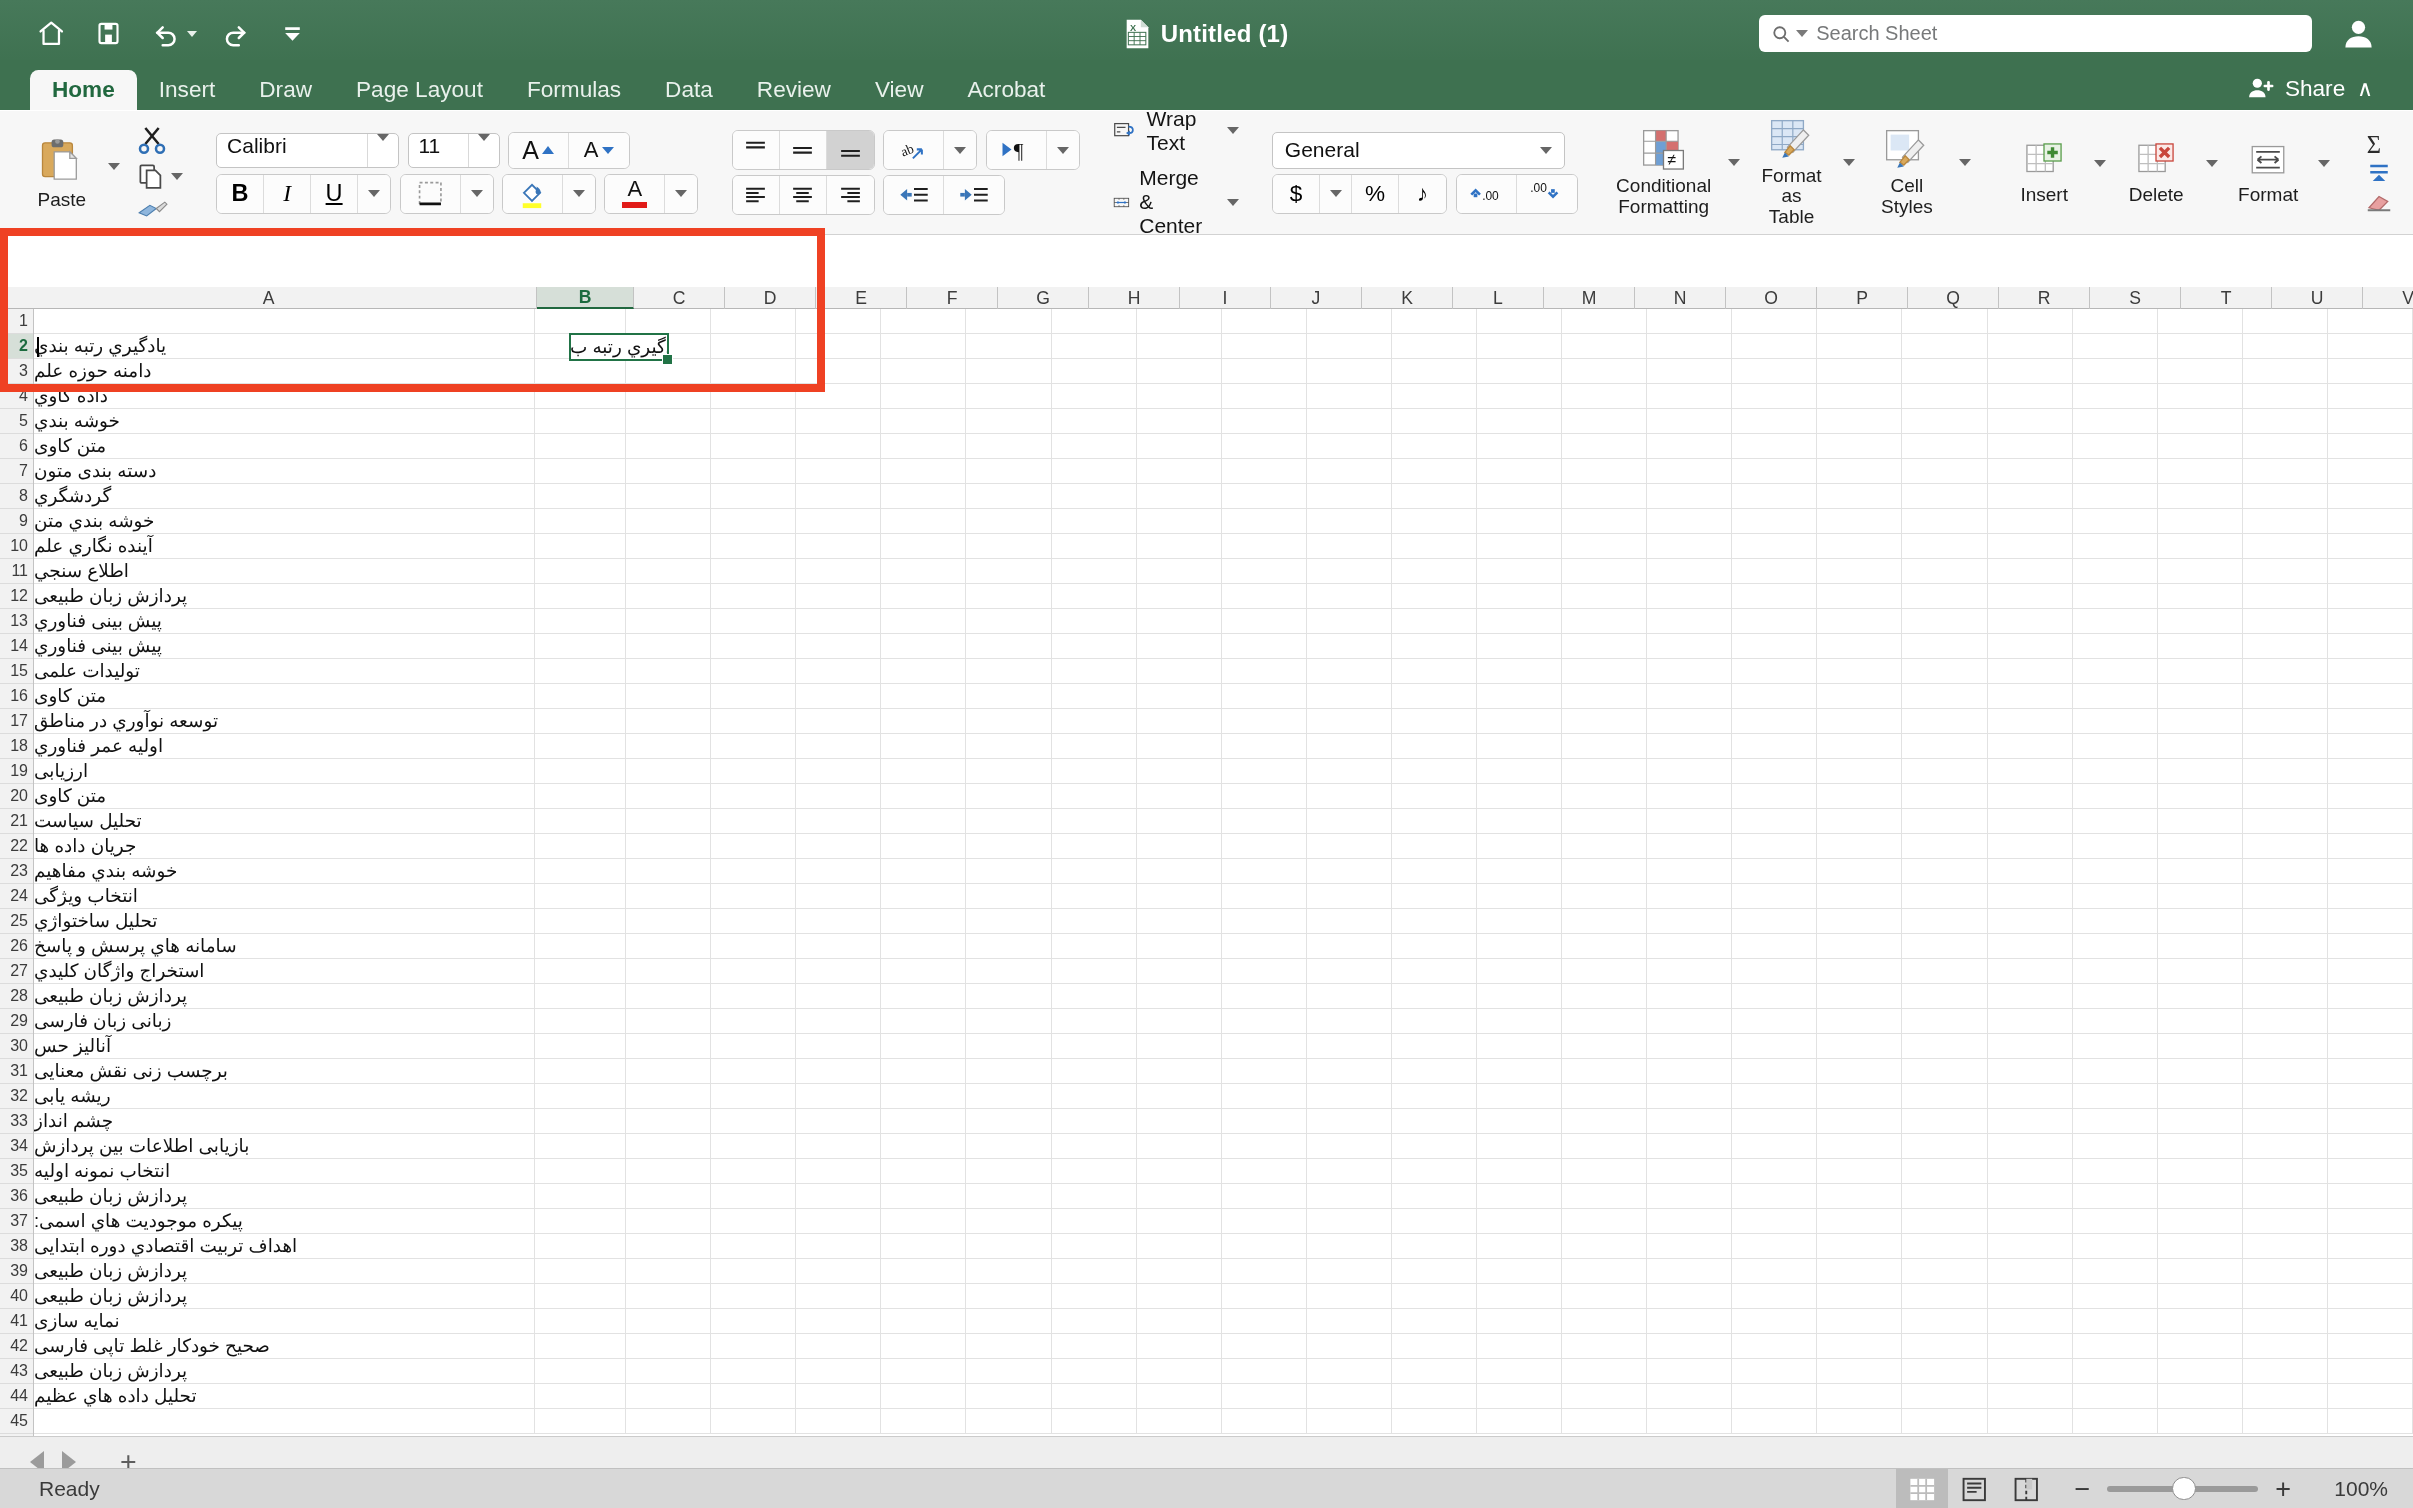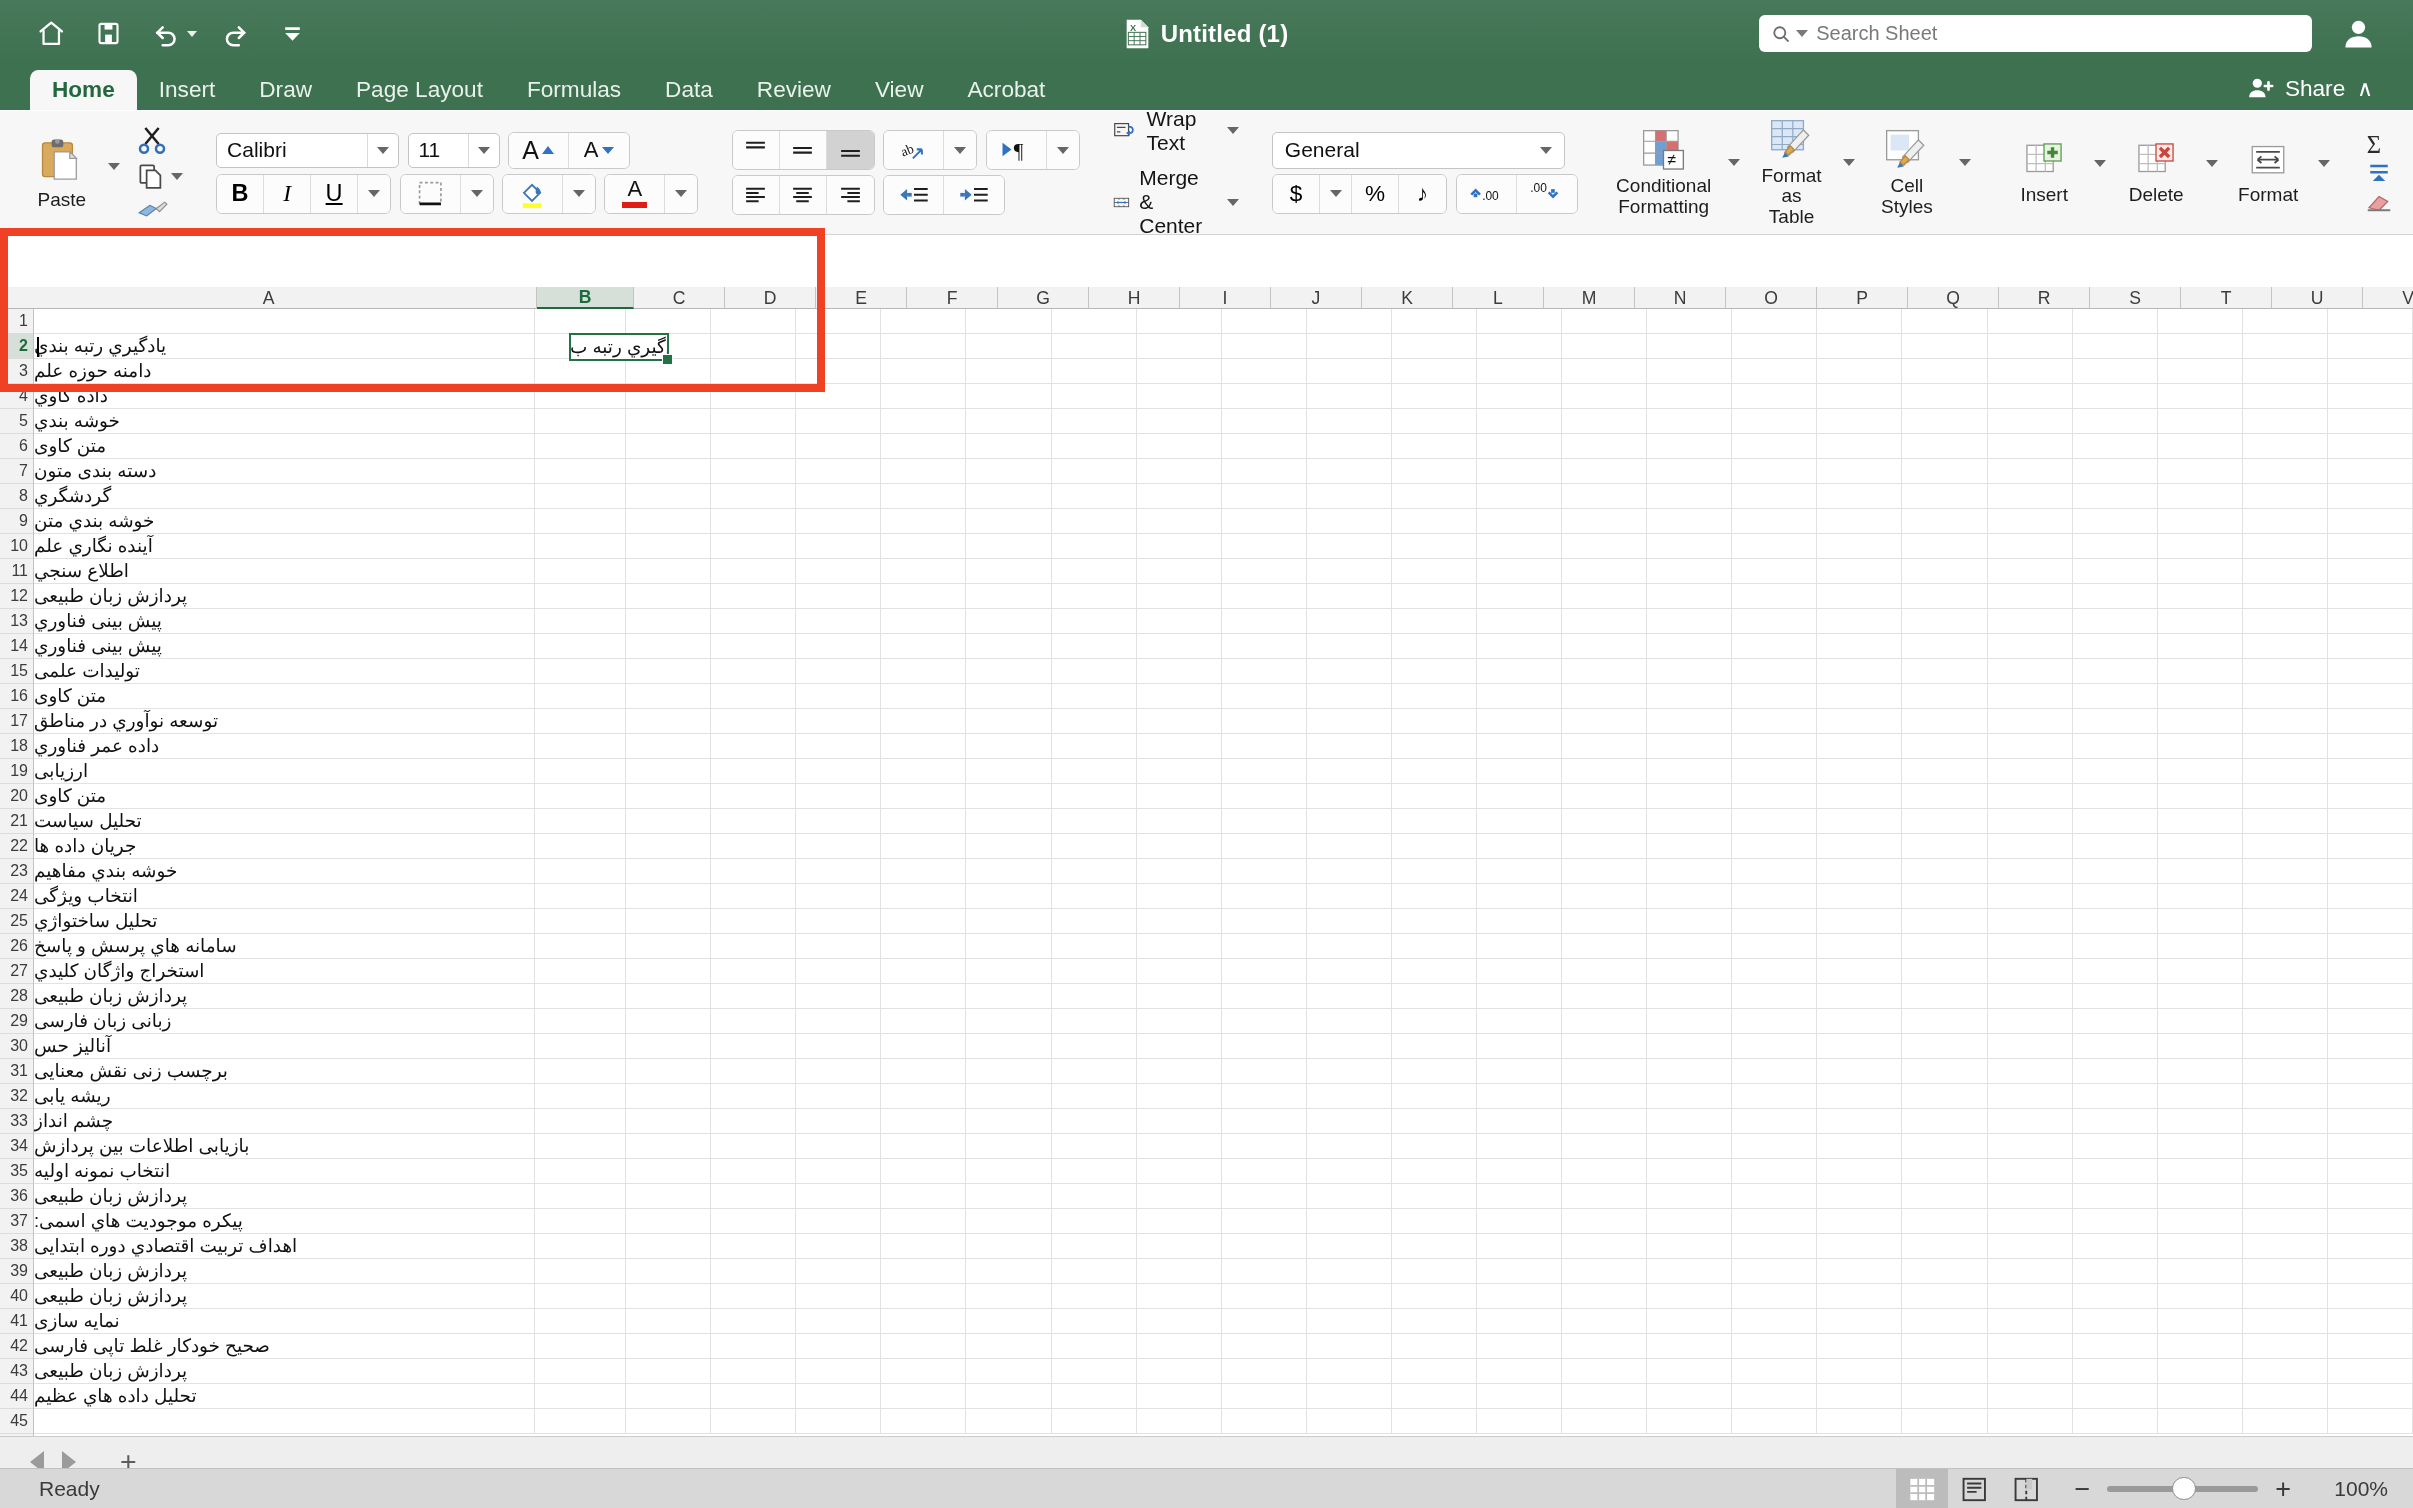--- a/index.html
+++ b/index.html
@@ -65,21 +65,21 @@
   .rgroup{ display:flex; align-items:center; padding:0 13.4px; gap:6.7px; position:relative; }
   .rsep{ width:0.8px; background:#d8d8d8; margin:10px 3.4px; }
 
   .big-btn{ display:flex; flex-direction:column; align-items:center; justify-content:center;
             gap:3.4px; min-width:80px; cursor:pointer; border-radius:5px; padding:3.4px 5px; }
   .big-btn .lbl{ font-size:19px; color:#1d1d1d; text-align:center; line-height:1.08; }
   .col-stack{ display:flex; flex-direction:column; justify-content:center; gap:5px; }
   .mini-row{ display:flex; align-items:center; gap:5px; cursor:pointer; }
 
   .fld{ height:35px; background:#fff; border:0.8px solid #c4c4c4; border-radius:5px;
-        display:flex; align-items:center; cursor:pointer; }
+        display:flex; align-items:flex-start; cursor:pointer; }
   .fld .v{ padding:0 10px; font-size:21px; color:#101010; white-space:nowrap; overflow:hidden; }
   .fld .div{ width:0.8px; height:100%; background:#d9d9d9; }
   .fld .dd{ width:30px; display:flex; align-items:center; justify-content:center; }
   .caret{ width:0;height:0;border-left:6.7px solid transparent;border-right:6.7px solid transparent;
           border-top:7.5px solid #666; }
 
   .seg{ display:flex; border:0.8px solid #c9c9c9; border-radius:5.9px; overflow:hidden; background:#fcfcfc; height:40px; }
   .seg > .it{ width:47px; display:flex; align-items:center; justify-content:center;
               border-right:0.8px solid #dcdcdc; cursor:pointer; background:#fcfcfc; }
   .seg > .it:last-child{ border-right:0; }
@@ -1159,21 +1159,21 @@
           <div class="cellN" style="width: 91px;"></div>
           <div class="cellN" style="width: 91px;"></div>
           <div class="cellN" style="width: 91px;"></div>
           <div class="cellN" style="width: 91px;"></div>
           <div class="cellN" style="width: 91px;"></div>
           <div class="cellN" style="width: 91px;"></div>
           <div class="cellN" style="width: 91px;"></div>
           <div class="cellN" style="width: 91px;"></div>
         </div>
         <div class="grow">
-          <div class="cellA">داده عمر فناوري</div>
+          <div class="cellA">اولیه عمر فناوري</div>
           <div class="cellN" style="width: 97px;"></div>
           <div class="cellN" style="width: 91px;"></div>
           <div class="cellN" style="width: 91px;"></div>
           <div class="cellN" style="width: 91px;"></div>
           <div class="cellN" style="width: 91px;"></div>
           <div class="cellN" style="width: 91px;"></div>
           <div class="cellN" style="width: 91px;"></div>
           <div class="cellN" style="width: 91px;"></div>
           <div class="cellN" style="width: 91px;"></div>
           <div class="cellN" style="width: 91px;"></div>

